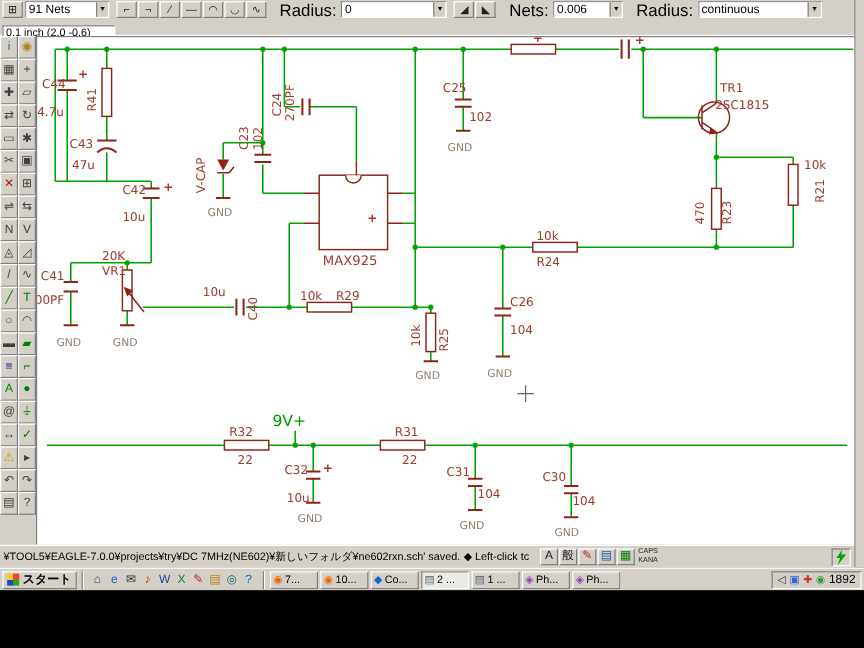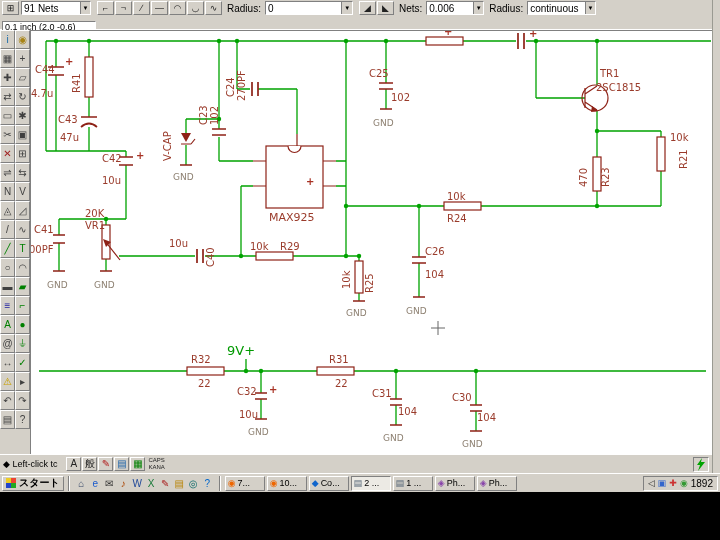--- a/index.html
+++ b/index.html
@@ -3,29 +3,29 @@
 <meta charset="utf-8">
 <style>
   * { margin:0; padding:0; box-sizing:border-box; }
   html,body { background:#000; }
   .screen { position:relative; width:720px; height:540px; background:#000;
             font-family:"Liberation Sans",sans-serif; overflow:hidden; }
   .win { position:absolute; left:0; top:0; width:712px; height:473px; background:#d4d0c8; }
 
   
   .row1 { position:absolute; left:0; top:0; width:712px; height:16px; display:flex; align-items:center; gap:2px; padding-left:2px; }
-  .row2 { position:absolute; left:0; top:16px; width:712px; height:14px; display:flex; align-items:flex-start; padding-left:2px; border-bottom:1px solid #fff; }
+  .row2 { position:absolute; left:0; top:16px; width:712px; height:14px; display:flex; align-items:center; padding-left:2px; border-bottom:1px solid #fff; }
   .tbtn { width:17px; height:14px; background:#d4d0c8; border:1px solid; border-color:#fff #808080 #808080 #fff;
           font-size:9px; line-height:11px; text-align:center; color:#222; font-family:inherit; overflow:hidden; }
   .bendgroup, .miscgroup { display:flex; gap:1px; margin-left:4px; }
   .combo { display:flex; align-items:stretch; height:14px; border:1px solid; border-color:#808080 #fff #fff #808080; background:#fff; }
   .combo input { border:0; outline:0; font-size:10px; padding:0 2px; font-family:inherit; width:100%; background:#fff; }
   .combo .arw { width:12px; background:#d4d0c8; border-left:1px solid #808080; font-size:6px; text-align:center; line-height:12px; color:#000; }
-  .w-layer{width:70px;} .w-radius{width:88px;} .w-width{width:58px;} .w-style{width:69px;}
-  .tlabel { font-size:10px; margin:0 2px 0 3px; color:#000; }
+  .w-layer{width:70px;} .w-radius{width:88px;} .w-width{width:58px;} .w-style{width:103px;}
+  .tlabel { font-size:14px; margin:0 2px 0 9px; color:#000; }
   .coordbox { width:94px; height:12px; }
   .coordbox input { width:94px; height:12px; background:#fff; border:1px solid; border-color:#808080 #fff #fff #808080;
                     font-size:9px; padding:0 2px; font-family:inherit; }
 
   
   .ltb { position:absolute; left:0; top:30px; width:30px; height:424px; background:#d4d0c8;
          display:grid; grid-template-columns:15px 15px; grid-auto-rows:19px; align-content:start; }
   .ltbtn { width:15px; height:19px; background:#d4d0c8; border:1px solid; border-color:#fff #808080 #808080 #fff;
            font-size:10px; line-height:16px; text-align:center; color:#404040; overflow:hidden; font-family:inherit; }
 
@@ -288,20 +288,21 @@
             <text class="lbl" x="397" y="414">104</text>
             <text class="lbl gnd" x="382" y="440">GND</text>
             <text class="lbl" x="451" y="400">C30</text>
             <text class="lbl" x="476" y="420">104</text>
             <text class="lbl gnd" x="461" y="446">GND</text>
           </g>
       </svg>
     </div>
 
     <div class="status">
+      <span class="msg">¥TOOL5¥EAGLE-7.0.0¥projects¥try¥DC 7MHz(NE602)¥新しいフォルダ¥ne602rxn.sch' saved.</span>
       <span class="hint">◆ Left-click tc</span>
       <div class="imebar">
         <button class="imebox">A</button>
         <button class="imebox">般</button>
         <span style="display:flex;gap:1px">
             <button class="imebox" style="color: rgb(178, 34, 34);">✎</button>
             <button class="imebox" style="color: rgb(34, 102, 170);">▤</button>
             <button class="imebox" style="color: rgb(0, 128, 0);">▦</button>
           </span>
         <span class="ck">

